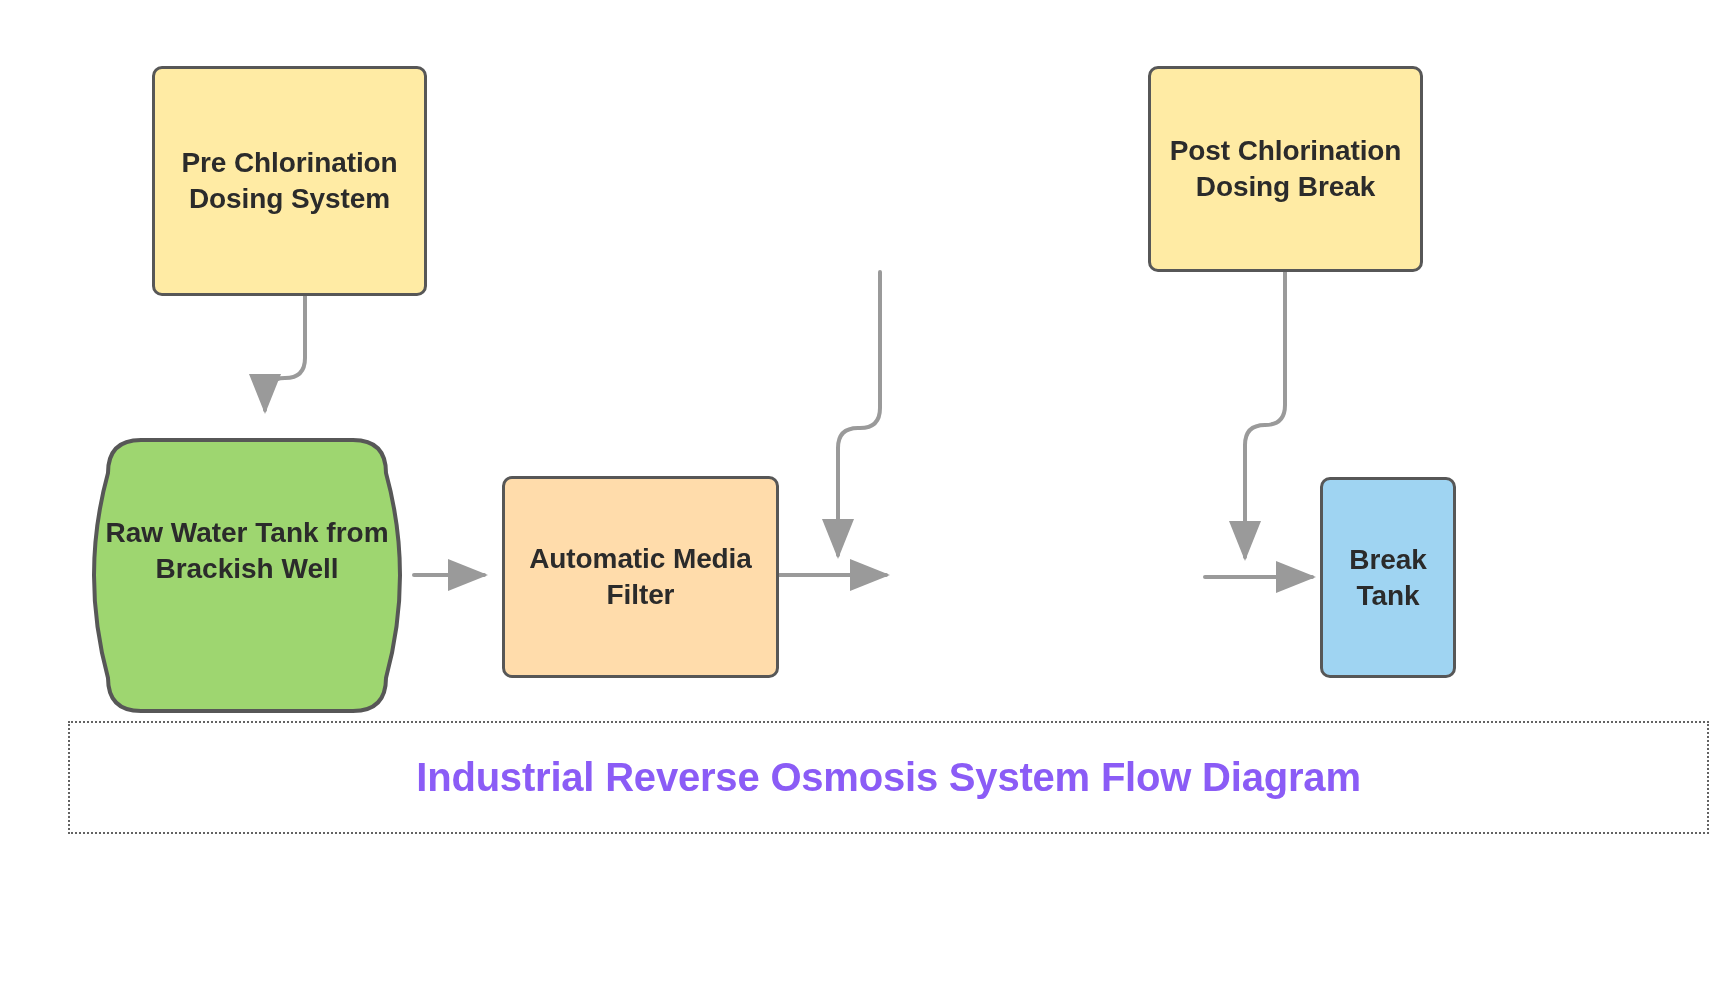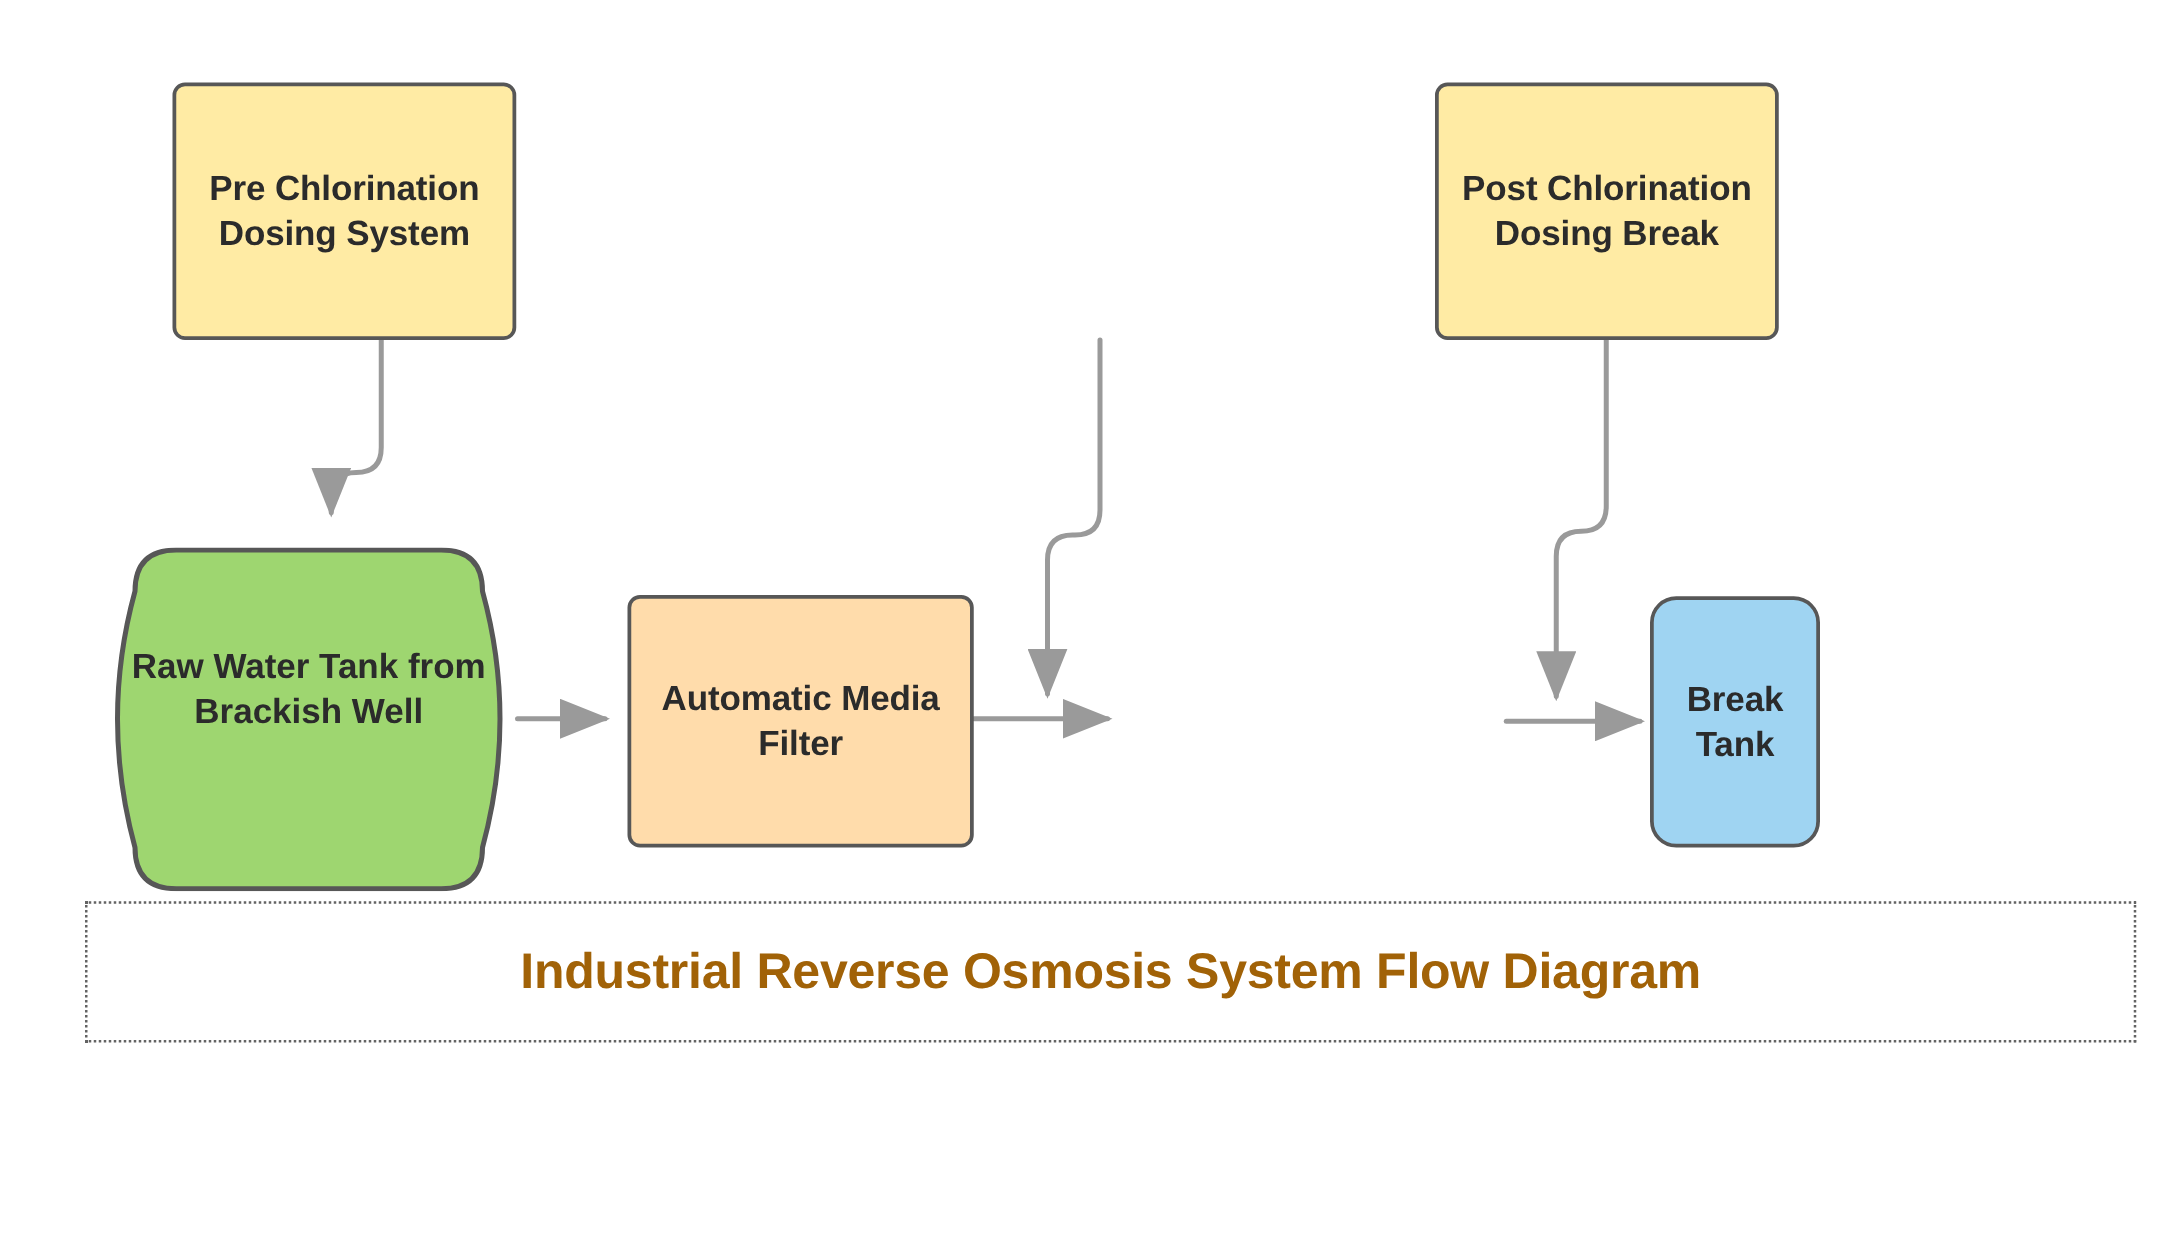--- a/index.html
+++ b/index.html
@@ -115,21 +115,21 @@
     box-sizing: border-box;
     border: 2px dotted #636363;
     display: flex;
     align-items: center;
     justify-content: center;
     background: transparent;
   }
   .caption-text {
     font-size: 40px;
     font-weight: bold;
-    color: #a16207;
+    color: #8b5cf6;
     letter-spacing: -0.2px;
   }
 </style>
 </head>
 <body>
 
 <div id="canvas">
 
   <svg id="edges" viewBox="0 0 1729 999" width="1729" height="999">
     <defs>
@@ -156,21 +156,21 @@
 
     <g>
       <path d="M 1205,577 L 1312,577" fill="none" stroke="#9a9a9a" stroke-width="4" stroke-linecap="round" marker-end="url(#arrowhead)"></path>
     </g>
 
     <g>
       <path d="M 1285,272 L 1285,405 Q 1285,425 1265,425 L 1265,425 Q 1245,425 1245,445 L 1245,557" fill="none" stroke="#9a9a9a" stroke-width="4" stroke-linecap="round" stroke-linejoin="round" marker-end="url(#arrowhead)"></path>
     </g>
   </svg>
 
-  <div class="node box-yellow" style="left:138px; top:66px; width:275px; height:206px;">
+  <div class="node box-yellow" style="left:152px; top:66px; width:275px; height:230px;">
     <span>Pre Chlorination
 Dosing System</span>
   </div>
 
 
   <div class="node box-yellow" style="left:1148px; top:66px; width:275px; height:206px;">
     <span>Post Chlorination
 Dosing Break</span>
   </div>
 
@@ -189,21 +189,21 @@
     <div class="tank-label">Raw Water Tank from
 Brackish Well</div>
   </div>
 
   <div class="node box-orange" style="left:502px; top:476px; width:277px; height:202px;">
     <span>Automatic Media
 Filter</span>
   </div>
 
 
-  <div class="node box-blue" style="left:1320px; top:477px; width:136px; height:201px;border-radius:21px;">
+  <div class="node box-blue" style="left:1320px; top:477px; width:136px; height:201px;">
     <span>Break
 Tank</span>
   </div>
 
   <div class="caption-frame" style="left:68px; top:721px; width:1641px; height:113px;">
     <span class="caption-text">Industrial Reverse Osmosis System Flow Diagram</span>
   </div>
 
 </div>
 

